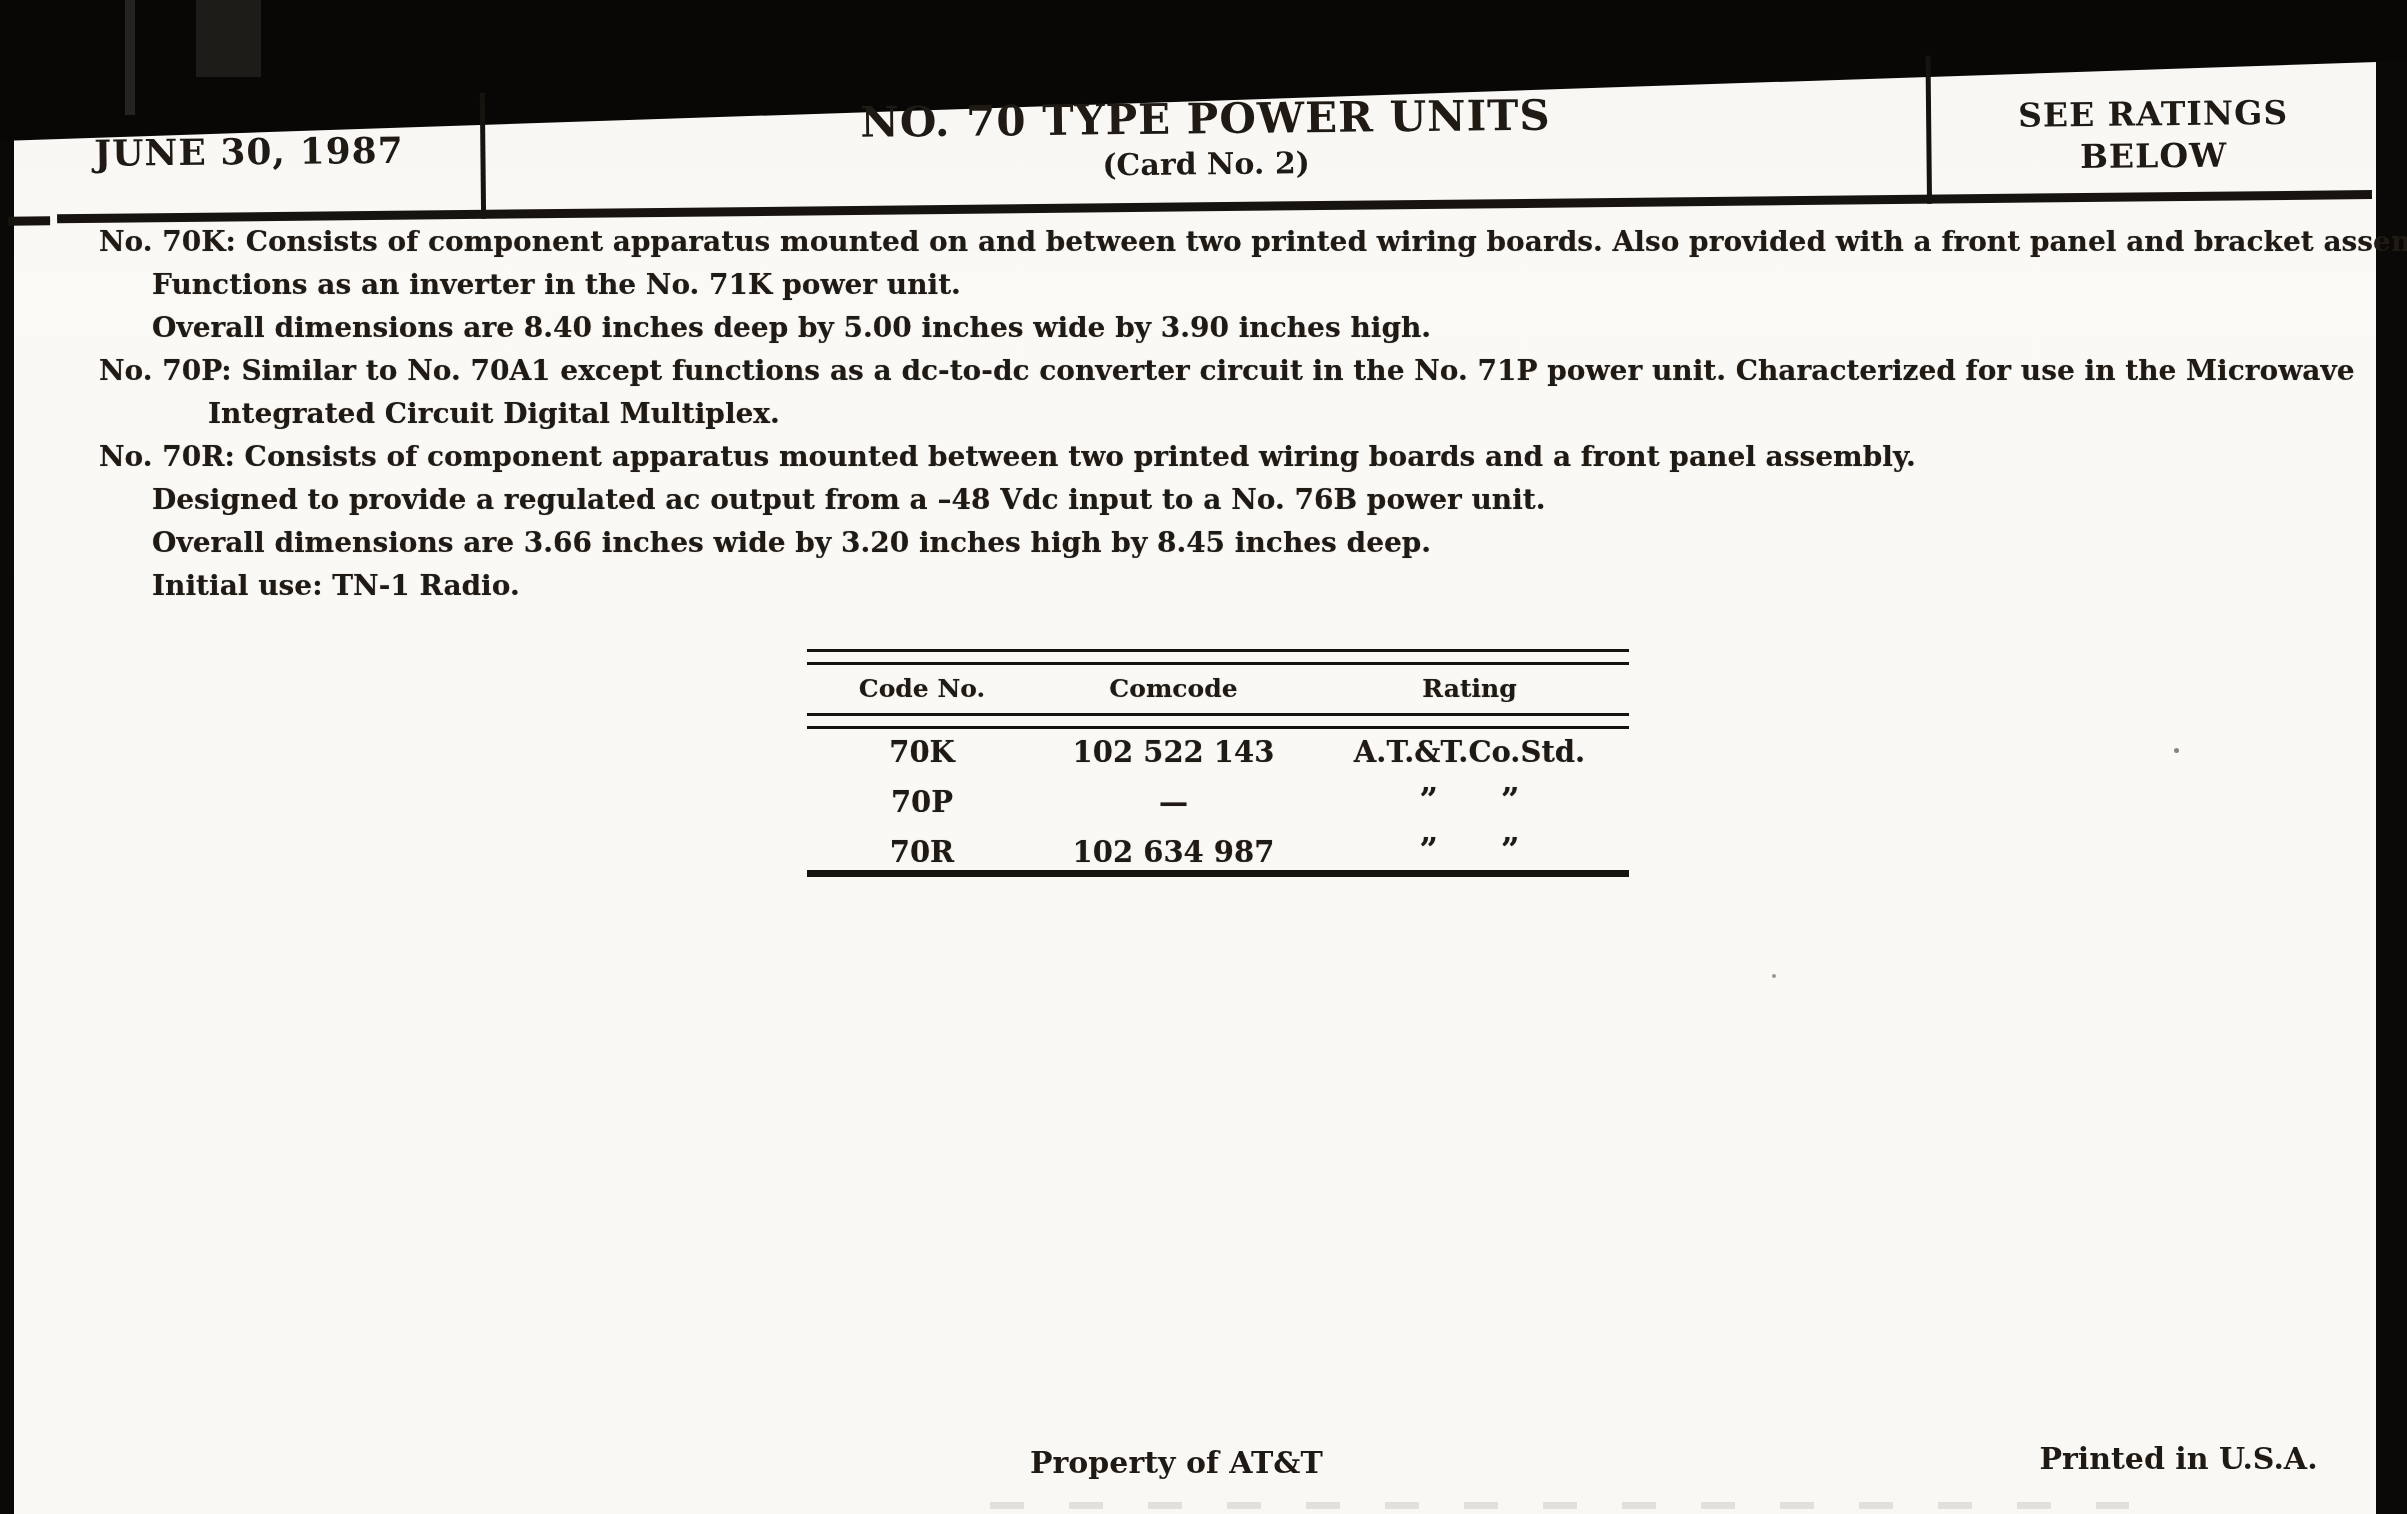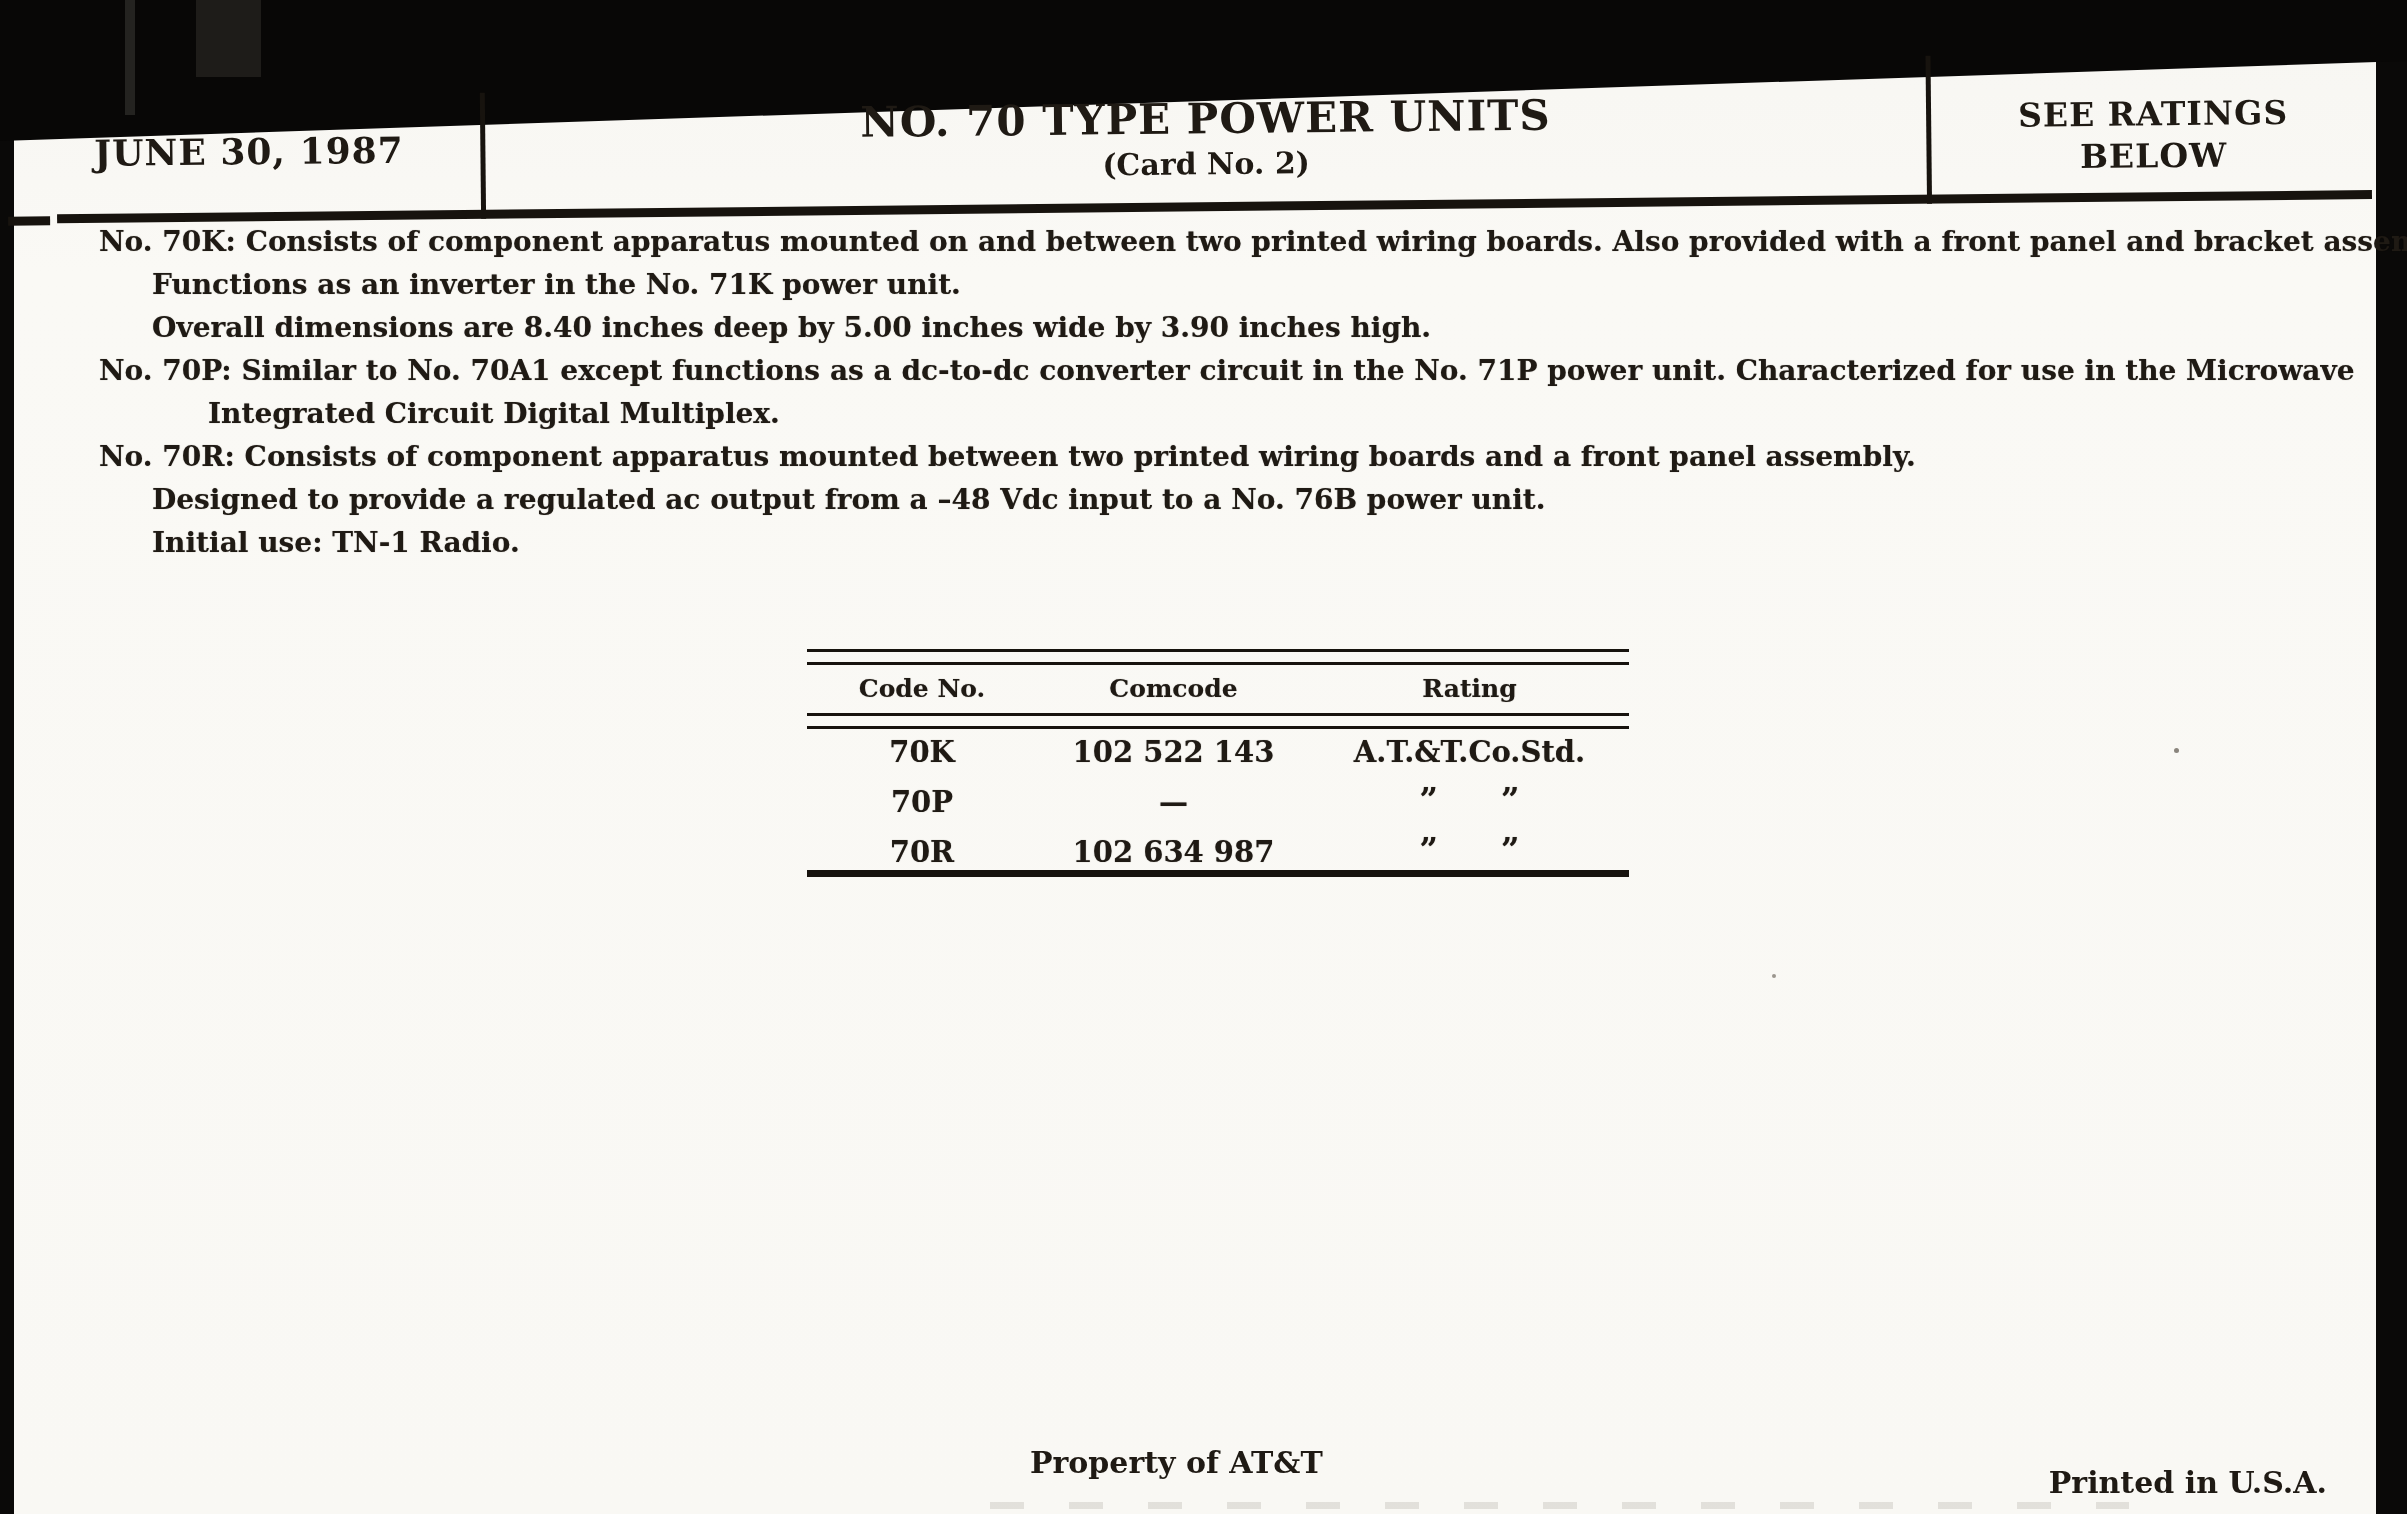--- a/index.html
+++ b/index.html
@@ -38,22 +38,22 @@
   .tbl-rule-double{height:10px;border-top:3.5px solid #17130e;border-bottom:3.5px solid #17130e;}
   .tbl-rule-bottom{height:7px;background:#17130e;margin-top:-9px;}
   .tbl-row{display:grid;grid-template-columns:230px 273px 319px;align-items:start;}
   .tbl-head{height:48px;font-size:25px;line-height:48px;}
   .tbl-data{height:50px;font-size:29px;line-height:46px;}
   .cell{text-align:center;text-shadow:0 0 1px rgba(32,25,18,.45);}
   .ditto-cell{display:flex;justify-content:center;gap:63px;font-size:32px;line-height:40px;}
   
   .foot-property{position:absolute;left:1030px;top:1445px;width:396px;text-align:left;
         font-weight:700;font-size:30px;}
-  .foot-printed{position:absolute;left:2030px;top:1441px;width:297px;text-align:right;
-        font-weight:700;font-size:30px;margin-top:24px;}
+  .foot-printed{position:absolute;left:2030px;top:1441px;width:297px;text-align:center;
+        font-weight:700;font-size:30px;}
   
   .speck1{position:absolute;left:2174px;top:748px;width:5px;height:5px;background:#8a857d;border-radius:50%;}
   .speck2{position:absolute;left:1772px;top:974px;width:4px;height:4px;background:#9b968e;border-radius:50%;}
   .bottom-noise{position:absolute;left:990px;top:1502px;width:1139px;height:7px;opacity:.45;
         background:repeating-linear-gradient(90deg,#c6c3bc 0 34px,transparent 34px 79px);}
 </style>
 </head>
 <body>
 
 <div class="page">
@@ -79,20 +79,21 @@
   </div>
 
   <div class="body-lines">
     <div class="bline i0">No. 70K: Consists of component apparatus mounted on and between two printed wiring boards. Also provided with a front panel and bracket assembly.</div>
     <div class="bline i1">Functions as an inverter in the No. 71K power unit.</div>
     <div class="bline i1">Overall dimensions are 8.40 inches deep by 5.00 inches wide by 3.90 inches high.</div>
     <div class="bline i0">No. 70P: Similar to No. 70A1 except functions as a dc-to-dc converter circuit in the No. 71P power unit. Characterized for use in the Microwave</div>
     <div class="bline i2">Integrated Circuit Digital Multiplex.</div>
     <div class="bline i0">No. 70R: Consists of component apparatus mounted between two printed wiring boards and a front panel assembly.</div>
     <div class="bline i1">Designed to provide a regulated ac output from a –48 Vdc input to a No. 76B power unit.</div>
+    <div class="bline i1">Overall dimensions are 3.66 inches wide by 3.20 inches high by 8.45 inches deep.</div>
     <div class="bline i1">Initial use: TN-1 Radio.</div>
   </div>
 
   <div class="tbl">
     <div class="tbl-rule-double"></div>
     <div class="tbl-row tbl-head">
       <div class="cell">Code No.</div>
       <div class="cell">Comcode</div>
       <div class="cell">Rating</div>
     </div>

